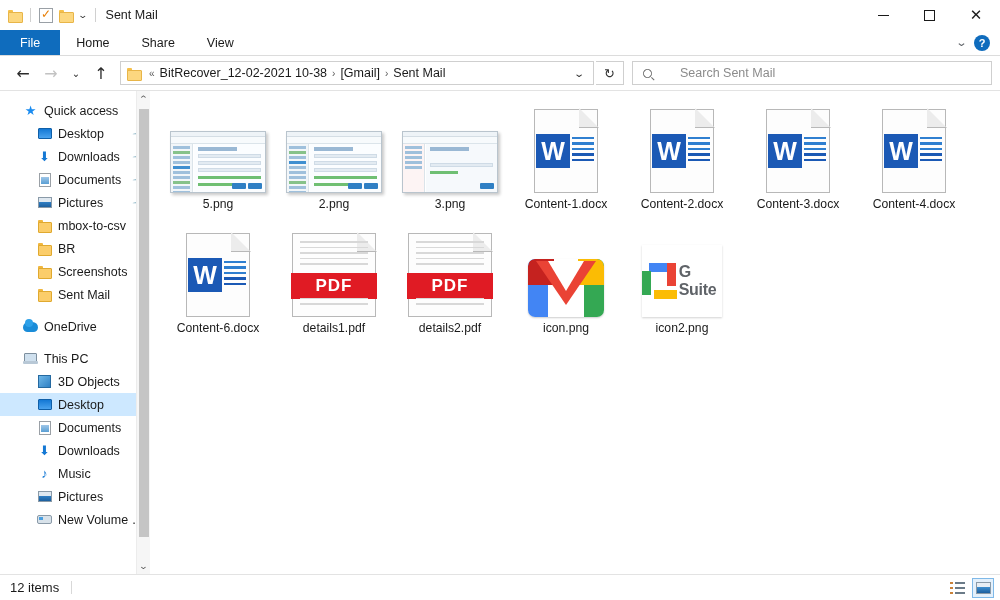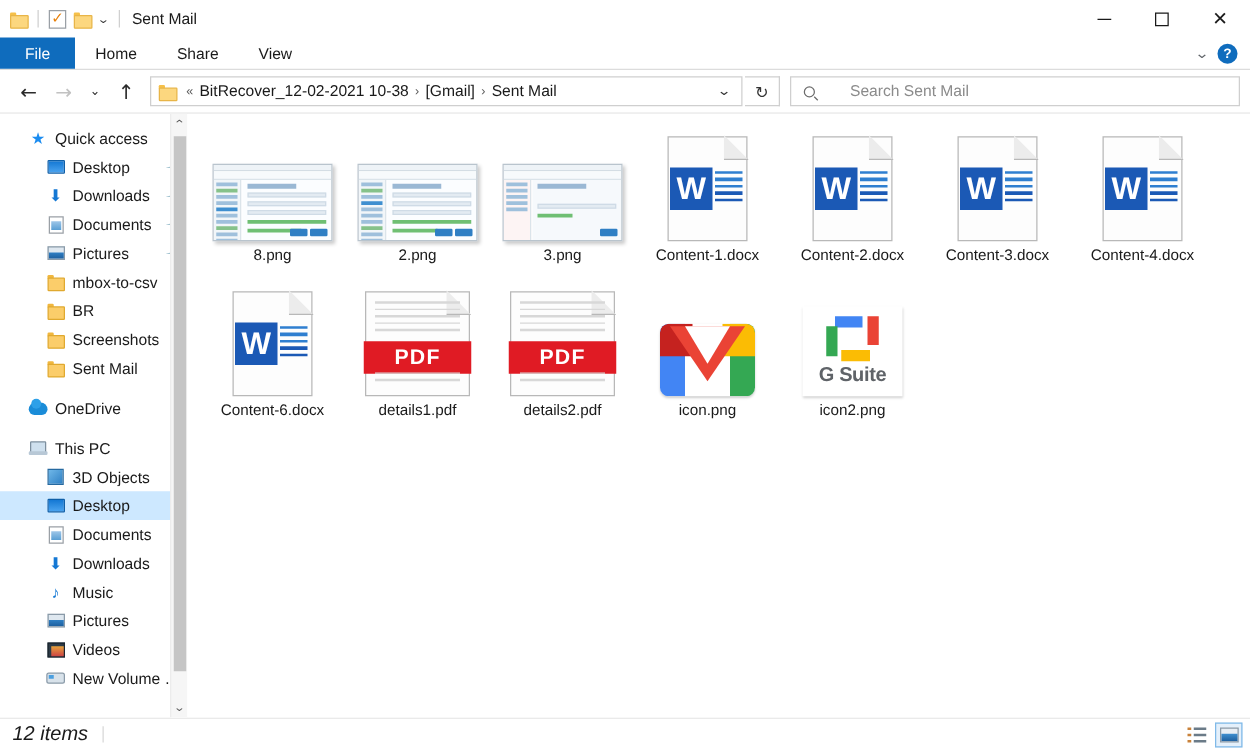--- a/index.html
+++ b/index.html
@@ -144,31 +144,31 @@
   .gmail { width: 76px; height: 58px; border-radius: 7px; overflow: hidden; position: relative; background: #fff; box-shadow: 0 1px 2px rgba(0,0,0,.2); }
   .gm-bl { position:absolute; left:0; top:0; width:20px; height:58px; background:#4285f4; }
   .gm-gr { position:absolute; right:0; top:0; width:20px; height:58px; background:#34a853; }
   .gm-rd { position:absolute; left:0; top:0; width:26px; height:26px; background:#c5221f; border-radius:7px 0 0 0;}
   .gm-yl { position:absolute; right:0; top:0; width:26px; height:26px; background:#fbbc04; border-radius:0 7px 0 0;}
   .gm-v { position:absolute; left:0; top:0; width:76px; height:58px; }
   .gm-v::before { content:""; position:absolute; left:8px; top:2px; width:0; height:0; border-left:30px solid transparent; border-right:30px solid transparent; border-top:44px solid #ea4335; }
   .gm-v::after { content:""; position:absolute; left:20px; top:2px; width:0; height:0; border-left:18px solid transparent; border-right:18px solid transparent; border-top:30px solid #fff; }
 
   
-  .gsuite { width: 80px; height: 72px; background: #fff; box-shadow: 0 1px 2px rgba(0,0,0,.18); display: flex; flex-direction: column; align-items: center; justify-content: center; gap: 3px; }
+  .gsuite { width: 80px; height: 72px; background: #fff; box-shadow: 0 1px 2px rgba(0,0,0,.18); display: flex; flex-direction: row; align-items: center; justify-content: center; gap: 3px; }
   .gs-pin { width: 42px; height: 36px; position: relative; }
   .gs-pin .t { position:absolute; left:7px; top:0; width:22px; height:9px; background:#4285f4; }
   .gs-pin .r { position:absolute; right:0; top:0; width:9px; height:23px; background:#ea4335; }
   .gs-pin .b { position:absolute; left:12px; bottom:0; width:23px; height:9px; background:#fbbc04; }
   .gs-pin .l { position:absolute; left:0; top:8px; width:9px; height:24px; background:#34a853; }
   .gs-txt { font-size: 16px; color: #5f6368; font-weight: bold; letter-spacing: -.3px; }
 
   
   .statusbar { height: 26px; border-top: 1px solid #e3e3e3; display: flex; align-items: center; padding: 0 6px 0 10px; background: #fff; flex: none; }
-  .status-text { font-size: 16px; color: #1a1a1a; font-style: italic; }
+  .status-text { font-size: 13px; color: #1a1a1a; }
   .status-sep { width: 1px; height: 13px; background: #d8d8d8; margin-left: 12px; }
   .view-btns { margin-left: auto; display: flex; gap: 4px; align-items: center; }
   .vbtn { width: 22px; height: 20px; display: flex; align-items: center; justify-content: center; }
   .vbtn.active { border: 1px solid #7fb9e8; background: #e4f0fb; }
   .v-details { width: 15px; height: 12px; position: relative; }
   .v-details i { position: absolute; left: 5px; height: 2px; width: 10px; background: #6b7b88; }
   .v-details i:nth-child(1){top:0;} .v-details i:nth-child(2){top:5px;} .v-details i:nth-child(3){top:10px;}
   .v-details b { position:absolute; left:0; width:3px; height:2px; background:#c9823a; }
   .v-details b:nth-child(4){top:0;} .v-details b:nth-child(5){top:5px;} .v-details b:nth-child(6){top:10px;}
   .v-large { width: 15px; height: 12px; background: #e8eef4; border: 1px solid #8a9aa8; position: relative; overflow: hidden; }
@@ -349,26 +349,20 @@
           <span class="lbl">Music</span>
         </div>
         <div class="nav-item ni-l1">
           <span class="ni-ico">
               <span class="i-pic"></span>
             </span>
           <span class="lbl">Pictures</span>
         </div>
         <div class="nav-item ni-l1">
           <span class="ni-ico">
-              <span class="i-video"></span>
-            </span>
-          <span class="lbl">Videos</span>
-        </div>
-        <div class="nav-item ni-l1">
-          <span class="ni-ico">
               <span class="i-drive"></span>
             </span>
           <span class="lbl">New Volume (D:)</span>
         </div>
       </div>
 
       <div class="sb-scroll">
         <div class="sb-arrow">⌃</div>
         <div class="sb-thumb"></div>
         <div class="sb-arrow bot">⌄</div>
@@ -402,21 +396,21 @@
                   <div class="fld"></div>
                   <div class="grn"></div>
                   <div class="grn" style="width:60%"></div>
                   <div class="btns">
                     <span></span>
                     <span></span>
                   </div>
                 </div>
             </div>
           </div>
-          <div class="fname">8.png</div>
+          <div class="fname">5.png</div>
         </div>
 
         <div class="cell">
           <div class="thumbwrap">
             <div class="shot">
               <div class="shot-tb"></div>
                 <div class="shot-tb2"></div>
               <div class="shot-left">
                   <i></i>
                   <i class="g"></i>

